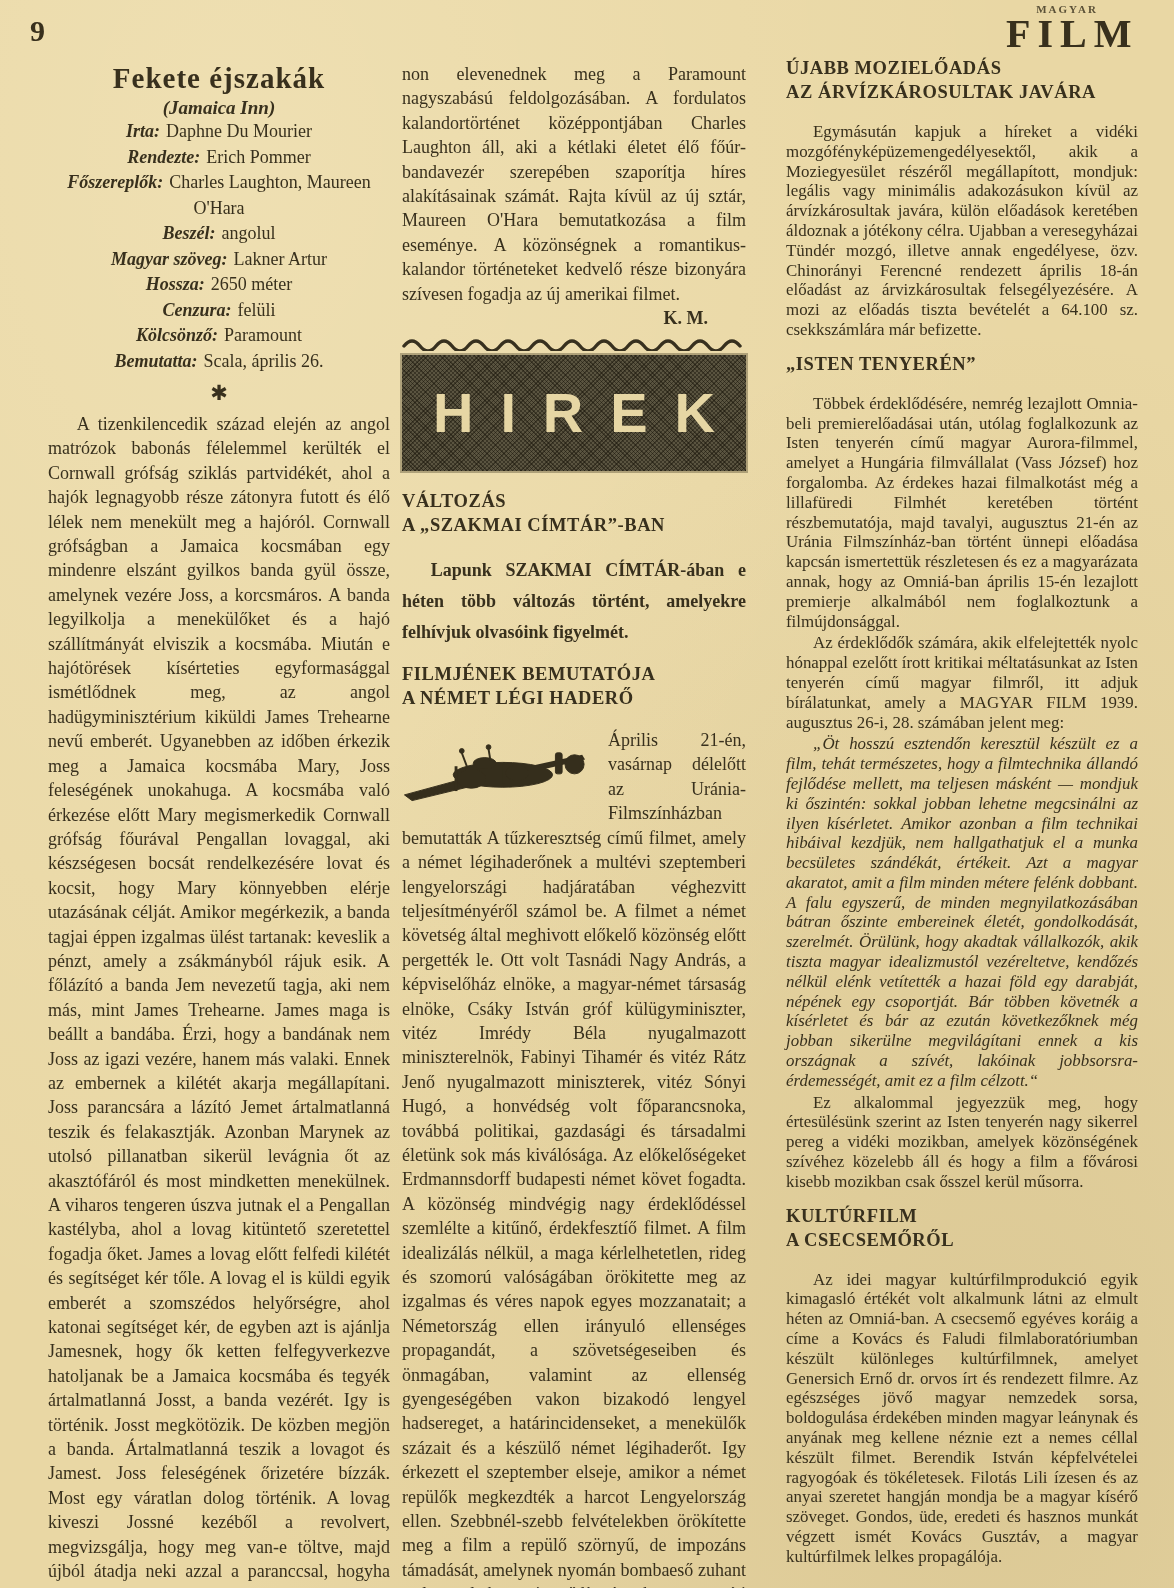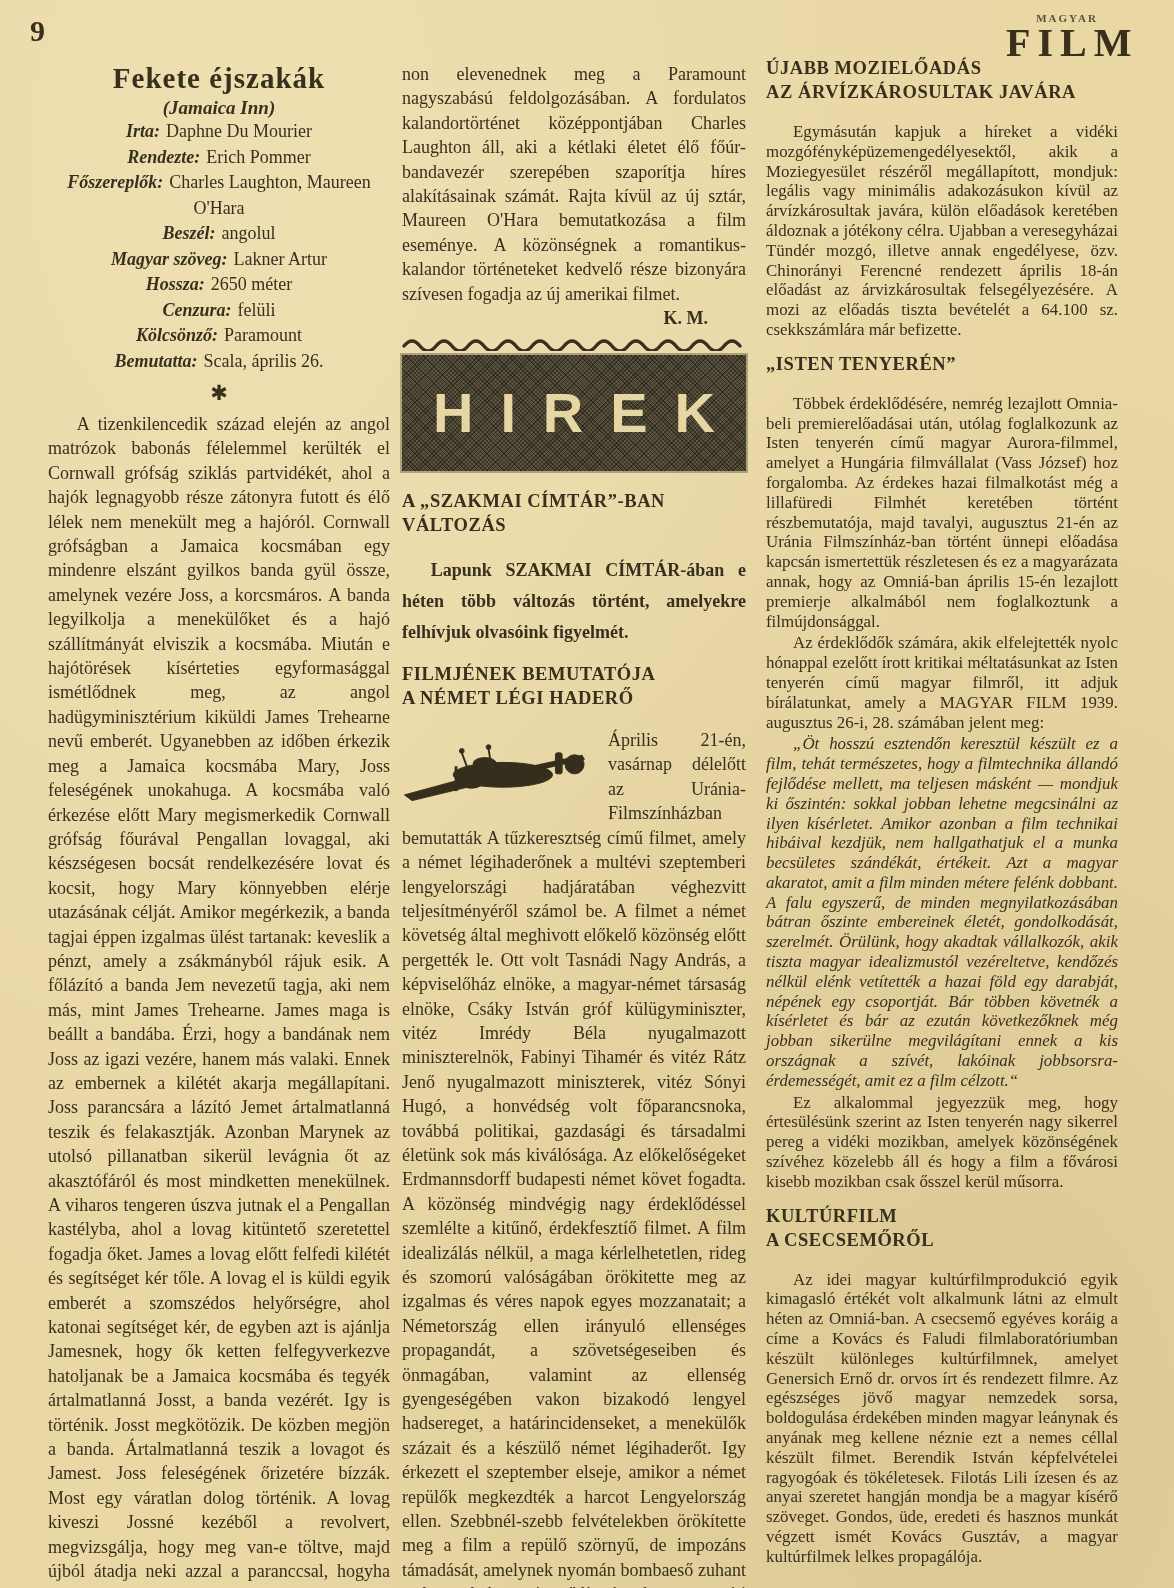--- a/index.html
+++ b/index.html
@@ -9,27 +9,27 @@
     background:
       radial-gradient(ellipse at 20% 10%, rgba(255,248,220,.25), rgba(0,0,0,0) 60%),
       radial-gradient(ellipse at 85% 90%, rgba(120,95,40,.12), rgba(0,0,0,0) 55%),
       #e9d7a4;
     font-family:"Liberation Serif", serif;
     color:#38301d;
     overflow:hidden;
   }
   .page-number{position:absolute;left:30px;top:14px;font-size:30px;font-weight:700;}
   .masthead{position:absolute;left:1002px;top:4px;width:130px;text-align:center;}
-  .masthead .m-top{font-size:11px;font-weight:700;letter-spacing:2px;line-height:10px;opacity:.8;margin-top:9px;}
+  .masthead .m-top{font-size:11px;font-weight:700;letter-spacing:2px;line-height:10px;opacity:.8;}
   .masthead .m-title{font-size:40px;font-weight:700;letter-spacing:7px;line-height:40px;margin-left:4px;}
 
   .col{position:absolute;top:58px;}
   .col-left{left:48px;width:342px;}
   .col-mid{left:402px;top:62px;width:344px;}
-  .col-right{left:766px;top:56px;width:352px;}
+  .col-right{left:786px;top:56px;width:352px;}
 
   .article-title{text-align:center;font-size:29px;font-weight:700;letter-spacing:1px;margin:4px 0 2px;}
   .article-subtitle{text-align:center;font-style:italic;font-size:19px;font-weight:700;}
   .credit{text-align:center;font-size:18px;line-height:25.5px;}
   .credit .cl{font-style:italic;font-weight:700;margin-right:6px;}
   .star{ text-align:center;font-size:21px;line-height:30px;margin:4px 0;}
 
   .body-text{font-size:18px;line-height:24.4px;text-align:justify;}
   .body-text.indent{text-indent:1.6em;}
 
@@ -104,22 +104,22 @@
 
     <svg class="squiggle" width="344" height="14" viewBox="0 0 344 14">
       <path d="M2 9 q8 -10 16 0 t16 0 t16 0 t16 0 t16 0 t16 0 t16 0 t16 0 t16 0 t16 0 t16 0 t16 0 t16 0 t16 0 t16 0 t16 0 t16 0 t16 0 t16 0 t16 0 t16 0" stroke="#37301e" stroke-width="3.4" fill="none" stroke-linecap="round"></path>
     </svg>
 
     <div class="hirek-banner">
       <span class="hirek-text">HIREK</span>
     </div>
 
     <div class="sec">
+      <div class="sec-head">VÁLTOZÁS</div>
       <div class="sec-head">A „SZAKMAI CÍMTÁR”-BAN</div>
-      <div class="sec-head">VÁLTOZÁS</div>
       <div class="sec-body">
         <p class="body-text indent spread">Lapunk SZAKMAI CÍMTÁR-ában e héten több változás történt, amelyekre felhívjuk olvasóink figyelmét.</p>
       </div>
     </div>
 
     <div class="sec">
       <div class="sec-head">FILMJÉNEK BEMUTATÓJA</div>
       <div class="sec-head">A NÉMET LÉGI HADERŐ</div>
       <div class="sec-body">
         <svg class="plane" viewBox="0 0 200 90">

